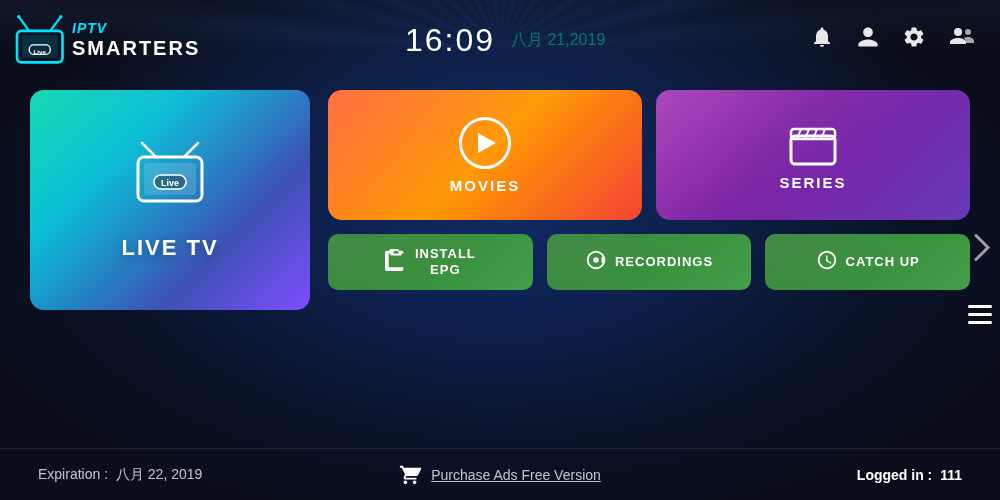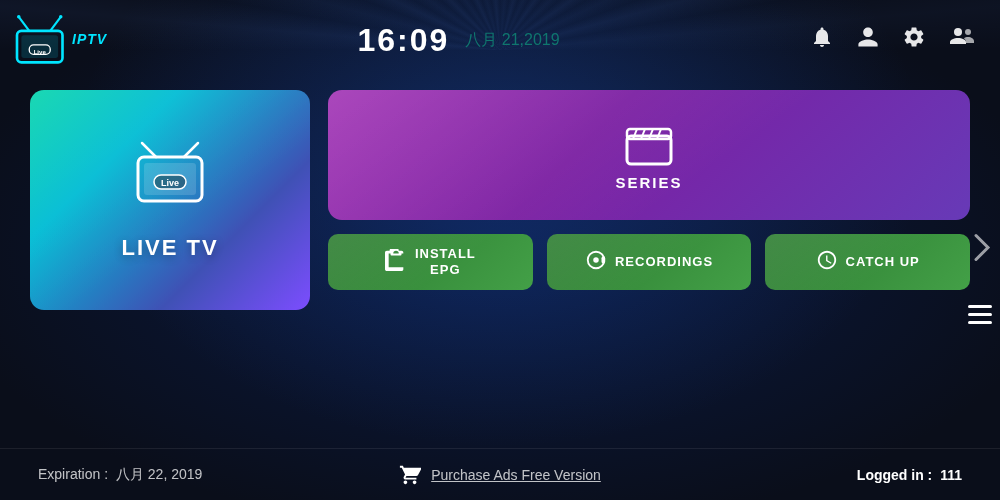--- a/index.html
+++ b/index.html
@@ -111,21 +111,21 @@
     .header-center {
       flex: 1;
       display: flex;
       align-items: center;
       justify-content: center;
       gap: 16px;
     }
 
     .time-display {
       font-size: 32px;
-      font-weight: 700;
+      font-weight: 400;
       color: white;
       letter-spacing: 2px;
     }
 
     .date-display {
       font-size: 16px;
       color: #0f766e;
       font-weight: 400;
     }
 
@@ -410,20 +410,21 @@
 
         <circle cx="10" cy="6" r="2" fill="#00e5ff"></circle>
 
         <circle cx="58" cy="6" r="2" fill="#00e5ff"></circle>
 
         <rect x="22" y="38" width="24" height="11" rx="5" fill="none" stroke="white" stroke-width="1.5"></rect>
         <text x="34" y="48" text-anchor="middle" fill="white" font-size="7" font-weight="bold" font-family="Arial">Live</text>
       </svg>
       <div style="display:flex; flex-direction:column; line-height:1.1; margin-left:-8px;">
         <span class="logo-iptv" style="font-style:italic; color:#00e5ff; font-size:14px; font-weight:700; letter-spacing:1px;">IPTV</span>
+        <span class="logo-smarters" style="color:white; font-size:20px; font-weight:900; letter-spacing:2px;">SMARTERS</span>
       </div>
     </div>
 
     <div class="header-center">
       <span class="time-display">16:09</span>
       <span class="date-display">八月 21,2019</span>
     </div>
 
     <div class="header-icons">
 
@@ -474,20 +475,26 @@
           <text x="40" y="47" text-anchor="middle" fill="white" font-size="9" font-weight="bold" font-family="Arial">Live</text>
         </svg>
       </div>
       <div class="live-tv-label">LIVE TV</div>
     </div>
 
     <div class="right-section">
 
       <div class="top-cards">
 
+        <div class="movies-card">
+          <div class="play-circle">
+            <div class="play-triangle"></div>
+          </div>
+          <div class="card-label">MOVIES</div>
+        </div>
 
         <div class="series-card">
 
           <svg width="52" height="46" viewBox="0 0 52 46" fill="none" style="margin-bottom:8px; position:relative;">
 
             <rect x="4" y="16" width="44" height="28" rx="4" fill="none" stroke="white" stroke-width="3"></rect>
 
             <rect x="4" y="9" width="44" height="10" rx="3" fill="none" stroke="white" stroke-width="2.5"></rect>
 
             <line x1="14" y1="9" x2="10" y2="19" stroke="white" stroke-width="2"></line>

